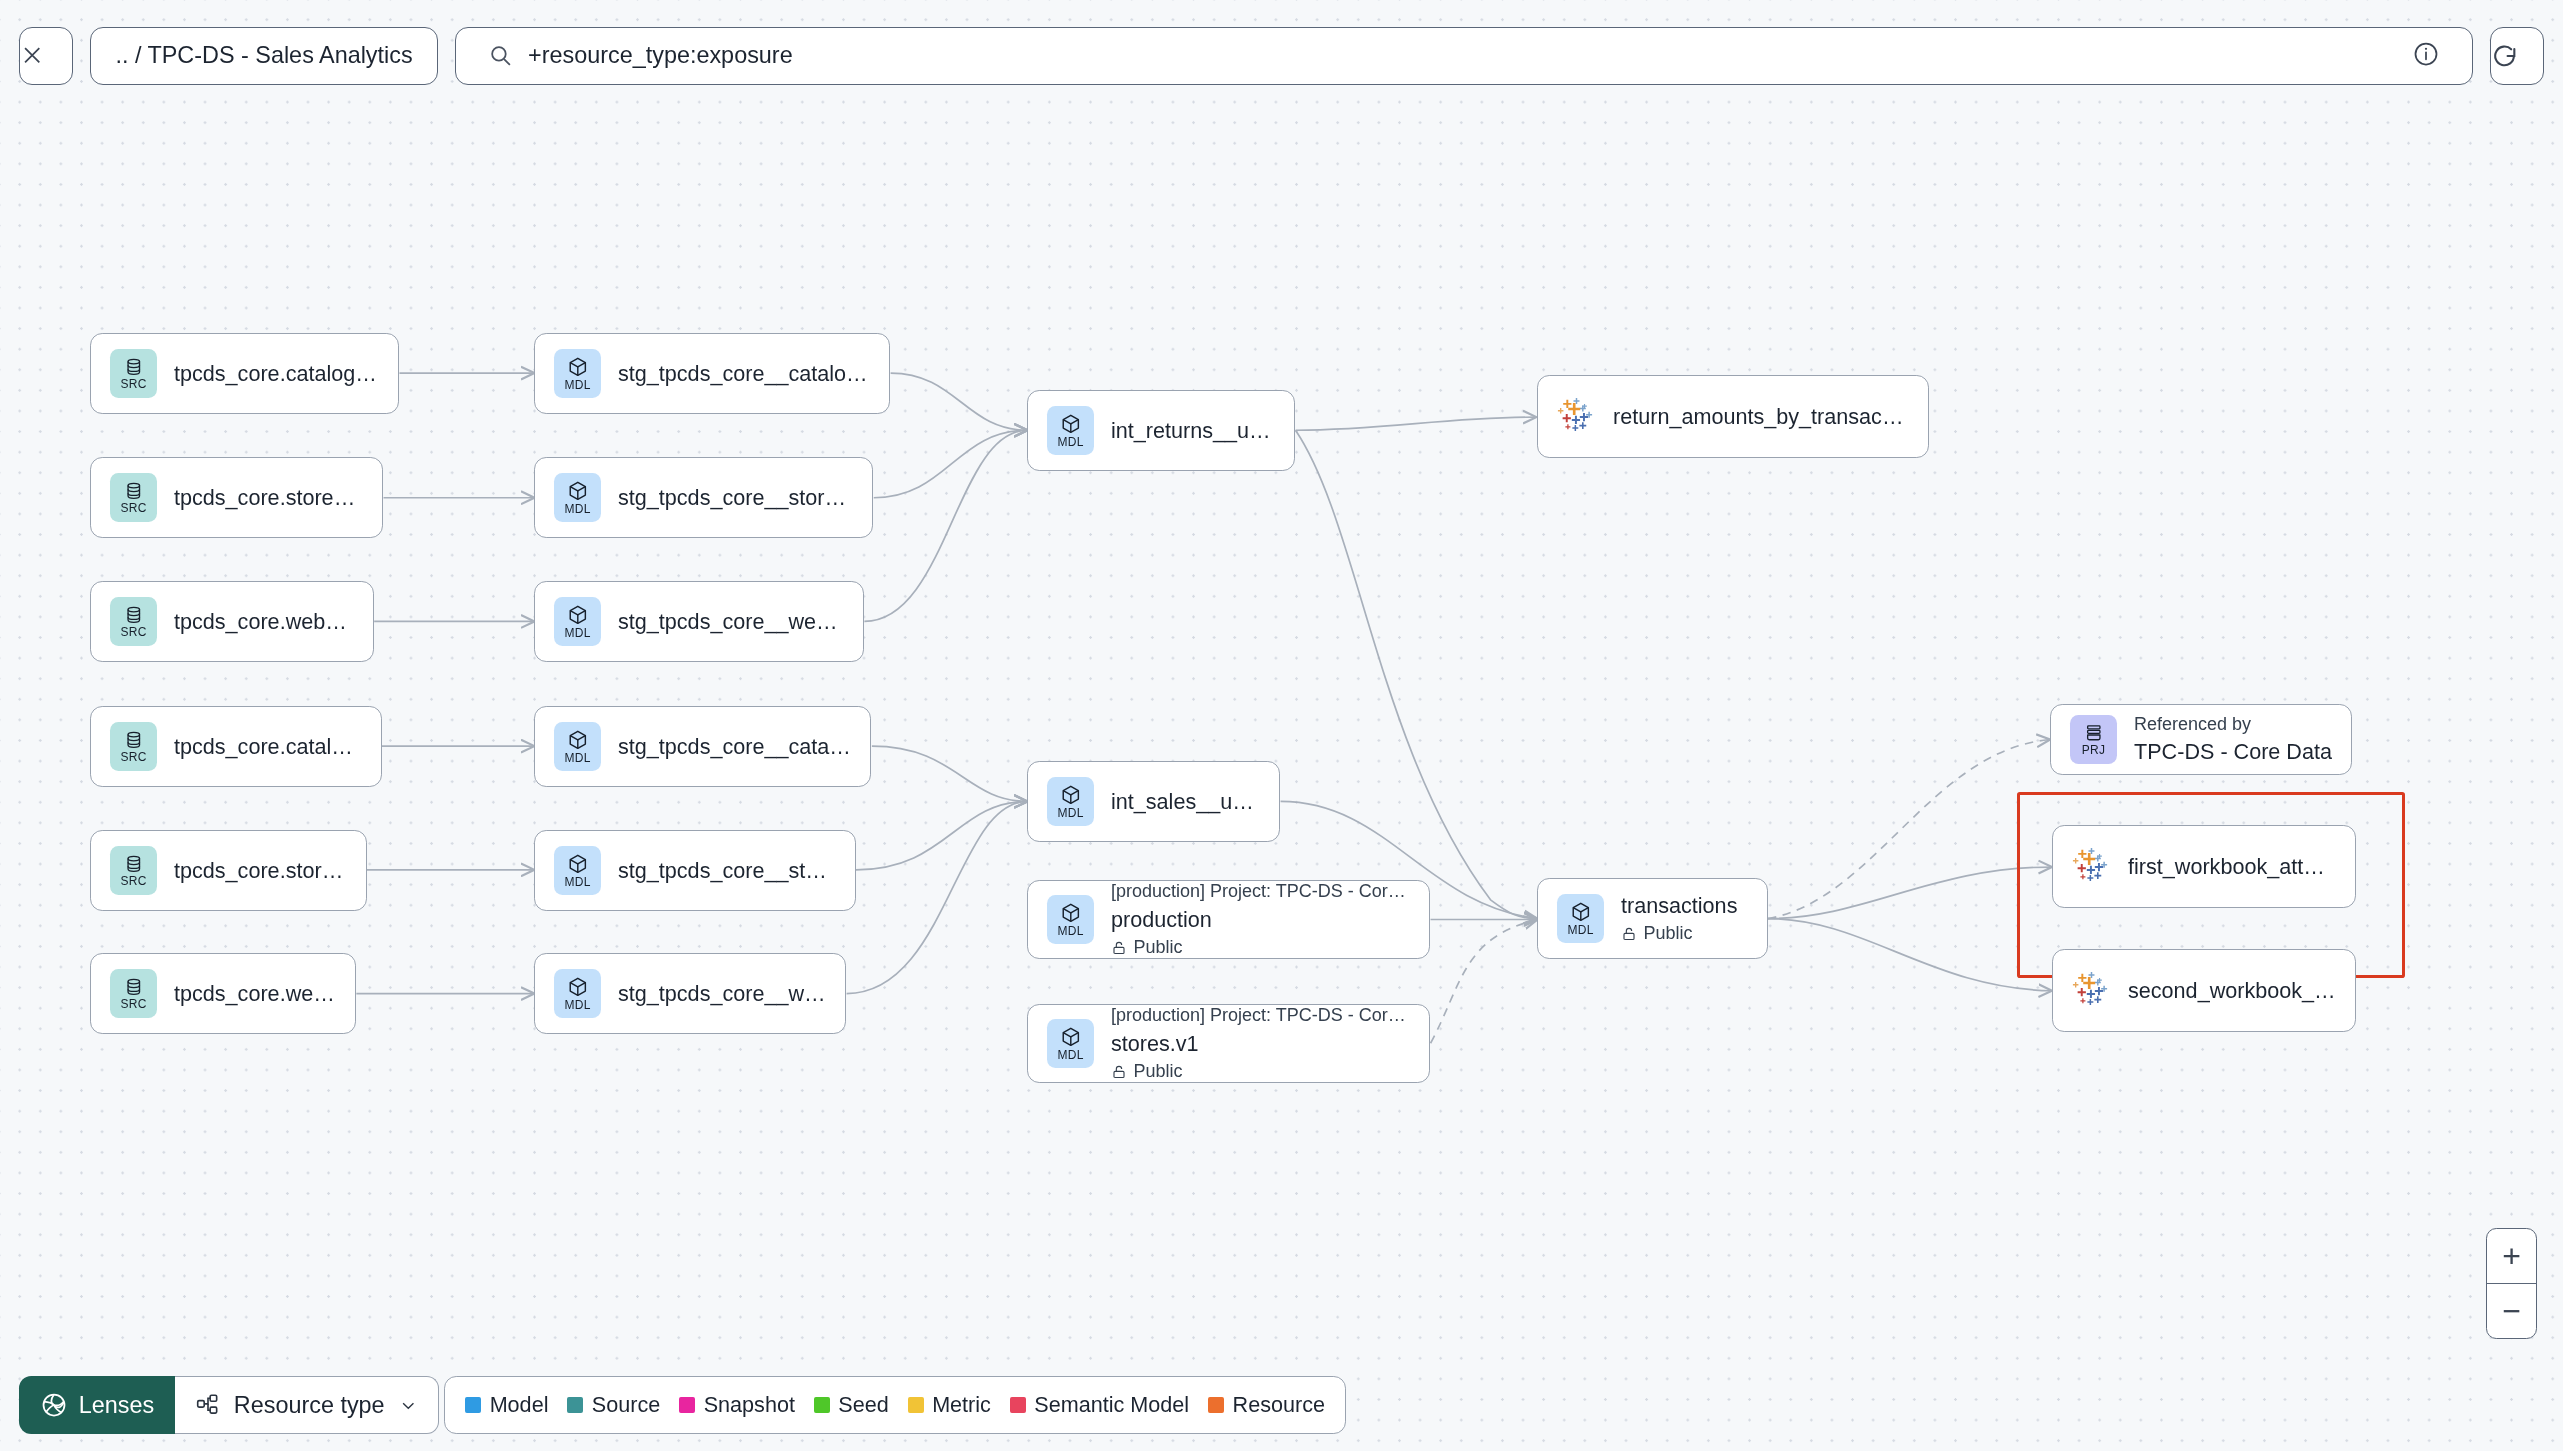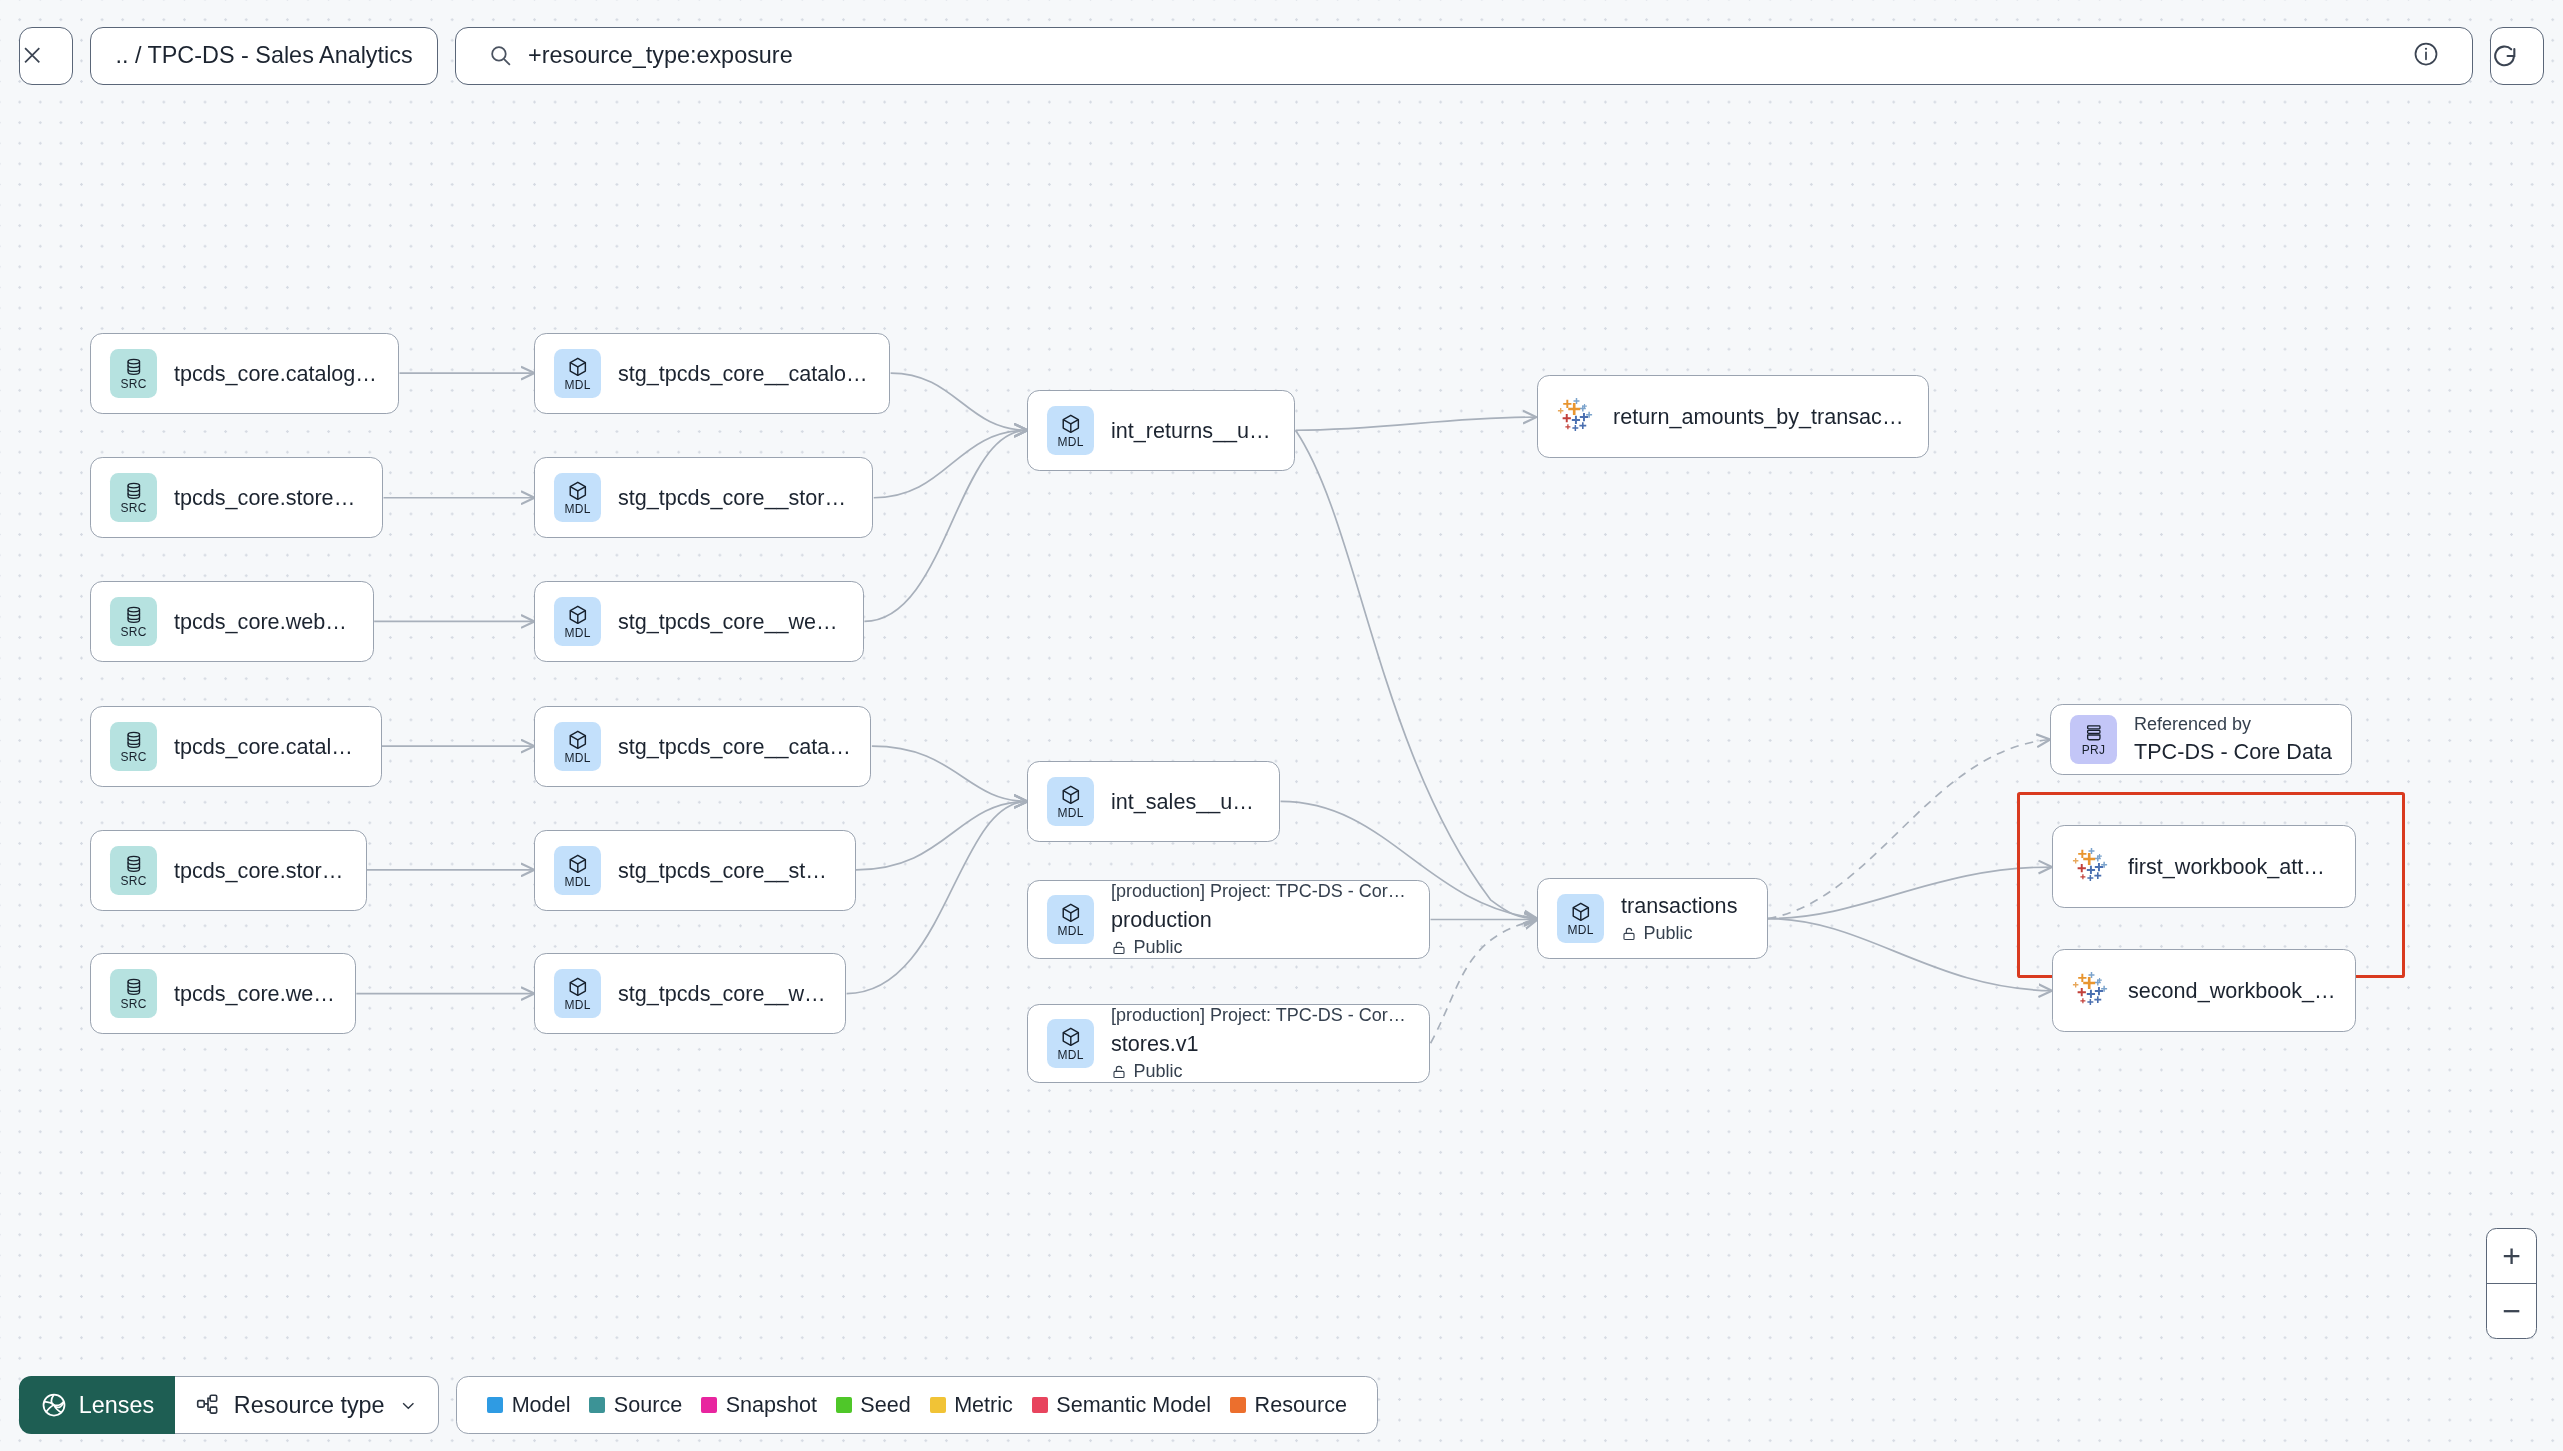--- a/index.html
+++ b/index.html
@@ -112,21 +112,21 @@
     position: absolute;
     border: 3.7px solid #d93a1f;
     border-radius: 2.8px;
     z-index: 8;
     pointer-events: none;
   }
 
   
   .bottombar {
     position: absolute; left: 19px; bottom: 17px;
-    display: flex; align-items: flex-end; gap: 17px;
+    display: flex; align-items: flex-end; gap: 5px;
     z-index: 40;
   }
   .lens-group { display: flex; align-items: center; height: 58px; }
   .lenses-btn {
     background: #1e5e53; color: #ffffff;
     height: 58px; padding: 0 20.6px;
     border-radius: 12.2px 0 0 12.2px;
     display: flex; align-items: center; gap: 11.2px;
     font-size: 23.4px;
     cursor: pointer;
@@ -140,21 +140,21 @@
     display: flex; align-items: center; gap: 13px;
     font-size: 23.4px;
     cursor: pointer;
   }
   .legend {
     height: 58px;
     background: #ffffff;
     border: 1.5px solid #9aa3b0;
     border-radius: 12.2px;
     display: flex; align-items: center;
-    padding: 0 30px; gap: 19px;
+    padding: 0 20px; gap: 19px;
   }
   .legend-item { display: flex; align-items: center; gap: 8.4px; font-size: 21.6px; color: #1c2430; }
   .swatch { width: 16px; height: 16px; border-radius: 1.9px; flex-shrink: 0; }
 
   
   .zoomctl {
     position: absolute; right: 26px; bottom: 112px;
     width: 51px;
     background: #ffffff;
     border: 1.5px solid #5a6678;

